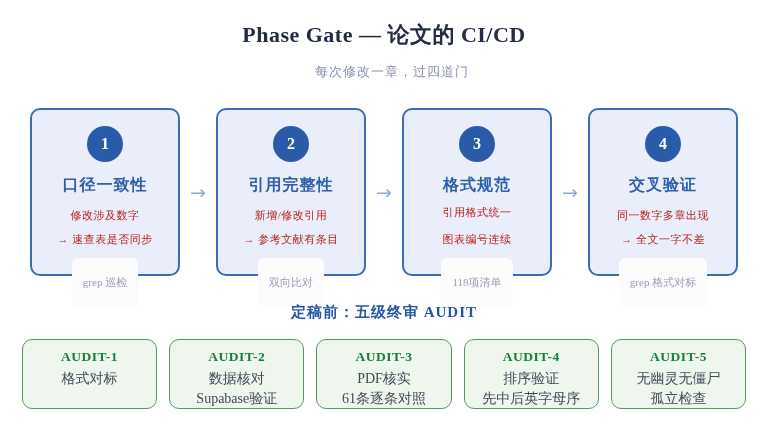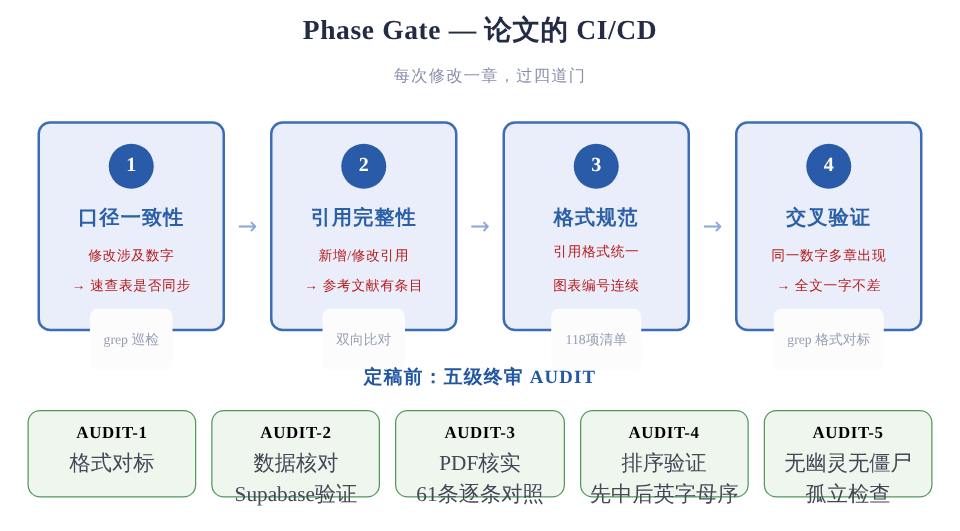--- a/index.html
+++ b/index.html
@@ -10,21 +10,21 @@
   }
   .page {
     position: relative;
     width: 768px;
     height: 425px;
     background: #ffffff;
     overflow: hidden;
   }
   .page-title {
     margin: 0;
-    padding-top: 9px;
+    padding-top: 20px;
     text-align: center;
     font-size: 22px;
     font-weight: 600;
     color: #232c44;
     letter-spacing: 0.5px;
   }
   .page-subtitle {
     margin-top: 13px;
     text-align: center;
     font-size: 13px;
@@ -112,26 +112,26 @@
     background: #eff6ee;
     border: 1.5px solid #55985d;
     border-radius: 10px;
     text-align: center;
     padding-top: 9px;
     box-sizing: border-box;
   }
   .audit-title {
     font-size: 13.5px;
     font-weight: 700;
-    color: #000000;
+    color: #15803d;
     letter-spacing: 0.5px;
   }
   .audit-line {
     margin-top: 5px;
-    font-size: 17px;
+    font-size: 14px;
     color: #424956;
   }
   .audit-line + .audit-line {
     margin-top: 2px;
   }
 </style>
 </head>
 <body>
 
 <div class="page">

